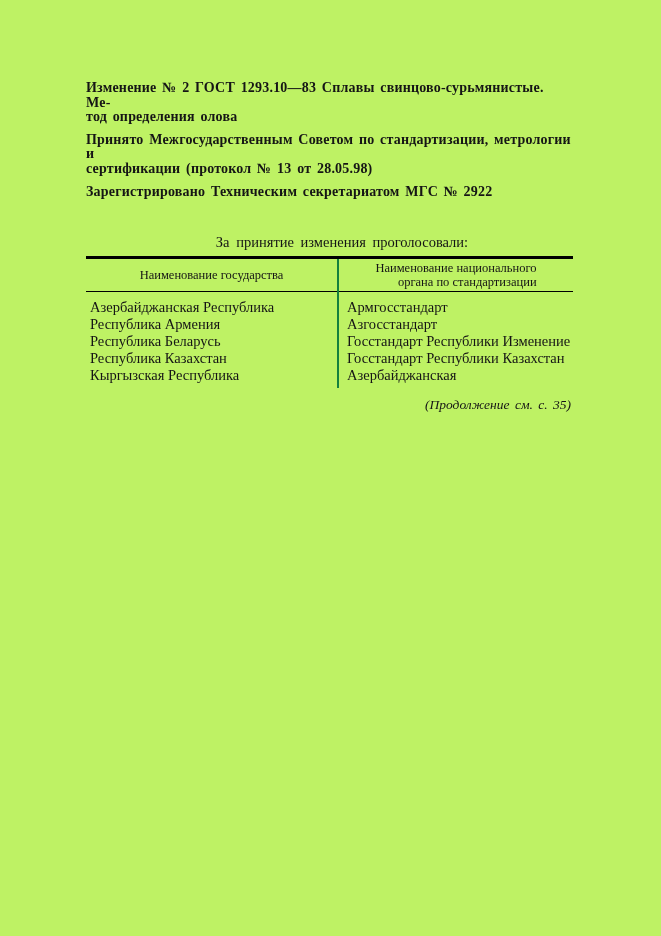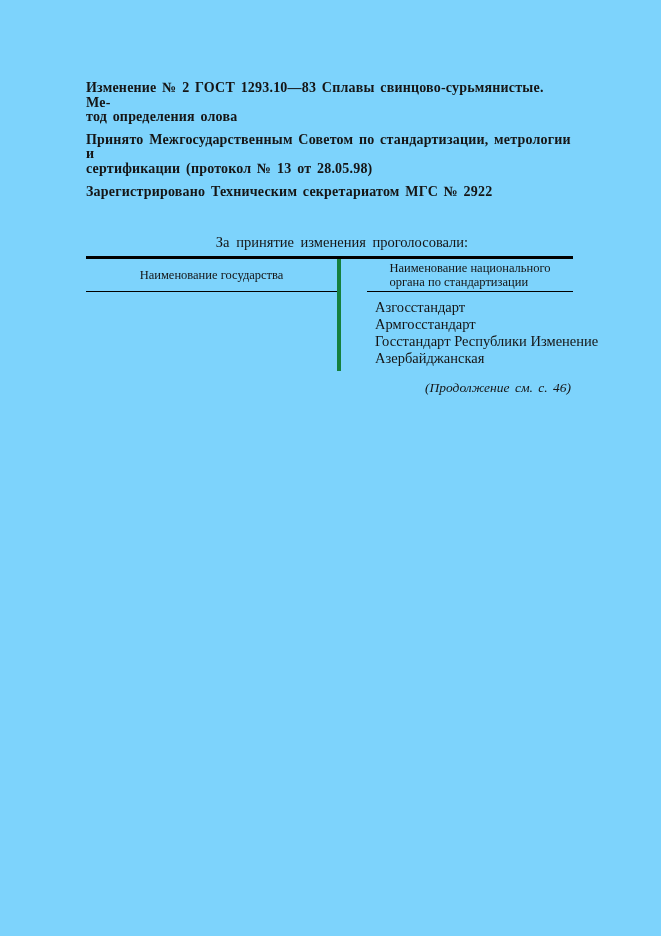--- a/index.html
+++ b/index.html
@@ -1,21 +1,21 @@
 <!DOCTYPE html>
 <html><head>
 <meta charset="utf-8">
 <style>
   * { margin: 0; padding: 0; box-sizing: border-box; }
   html, body { background: #e9e9e9; }
   .sheet {
     position: relative;
     width: 661px;
     height: 936px;
-    background: #7dd3fc;
+    background: #bef264;
     font-family: "Liberation Serif", serif;
     color: #151515;
     overflow: hidden;
   }
   .content {
     position: absolute;
     left: 86px;
     top: 81px;
     width: 487px;
   }
@@ -39,28 +39,28 @@
     word-spacing: 3px;
     text-align: center;
   }
   .gtable {
     display: flex;
     width: 487px;
     border-top: 3px solid #000;
   }
   .gcol  { display: flex; flex-direction: column; }
   .gcol1 { width: 251px; }
-  .gcol2 { width: 236px; border-left: 4px solid #15803d; padding-left: 26px; }
+  .gcol2 { width: 236px; border-left: 2px solid #15803d; }
   .ghead {
     height: 33px;
     border-bottom: 1.5px solid #000;
     display: flex;
     align-items: center;
     justify-content: center;
-    text-align: left;
+    text-align: right;
     font-size: 12.5px;
     line-height: 14px;
     white-space: pre-line;
   }
   .gbody { padding: 7px 0 4px 0; }
   .gcell {
     font-size: 14.5px;
     line-height: 17px;
     padding-left: 4px;
     white-space: nowrap;
@@ -87,29 +87,37 @@
     <p class="par bold par-accept">Принято Межгосударственным Советом по стандартизации, метрологии и
 сертификации (протокол № 13 от 28.05.98)</p>
 
     <p class="par bold par-reg">Зарегистрировано Техническим секретариатом МГС № 2922</p>
 
     <p class="par par-intro">За принятие изменения проголосовали:</p>
 
     <div class="gtable">
       <div class="gcol gcol1">
         <div class="ghead">Наименование государства</div>
+        <div class="gbody">
+          <div class="gcell">Азербайджанская Республика</div>
+          <div class="gcell">Республика Армения</div>
+          <div class="gcell">Республика Беларусь</div>
+          <div class="gcell">Республика Казахстан</div>
+          <div class="gcell">Кыргызская Республика</div>
+        </div>
       </div>
       <div class="gcol gcol2">
         <div class="ghead">Наименование национального
 органа по стандартизации</div>
         <div class="gbody">
+          <div class="gcell">Армгосстандарт</div>
           <div class="gcell">Азгосстандарт</div>
-          <div class="gcell">Армгосстандарт</div>
           <div class="gcell">Госстандарт Республики Изменение</div>
+          <div class="gcell">Госстандарт Республики Казахстан</div>
           <div class="gcell">Азербайджанская</div>
         </div>
       </div>
     </div>
 
-    <p class="continuation">(Продолжение см. с. 46)</p>
+    <p class="continuation">(Продолжение см. с. 35)</p>
 
   </div>
 </div>
 
 </body></html>

